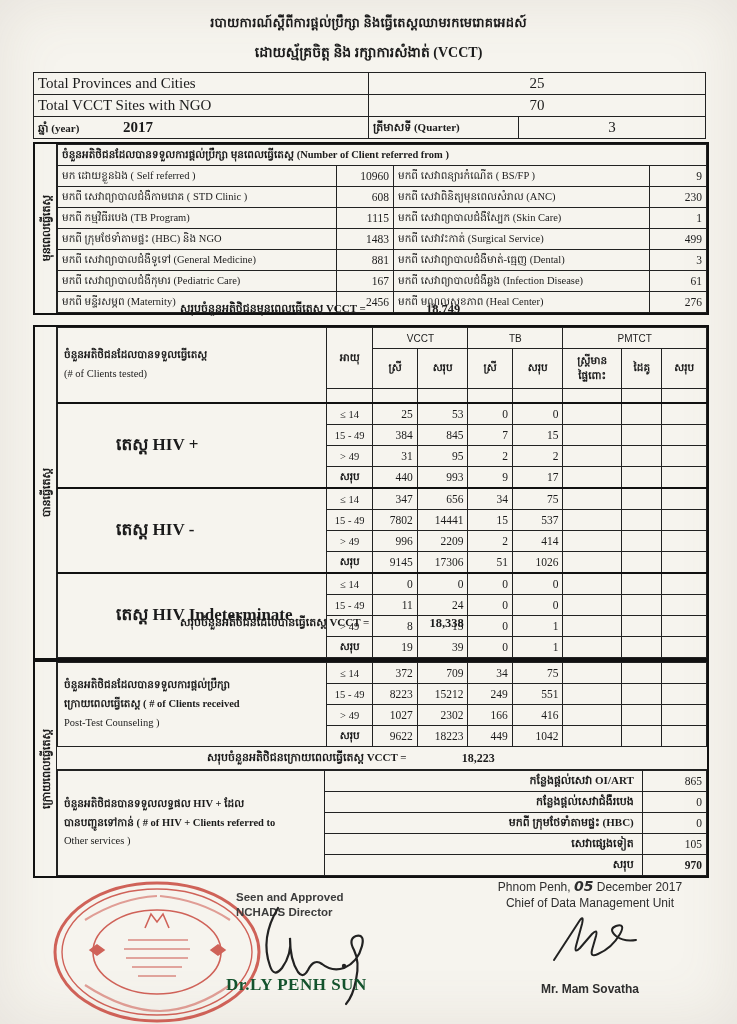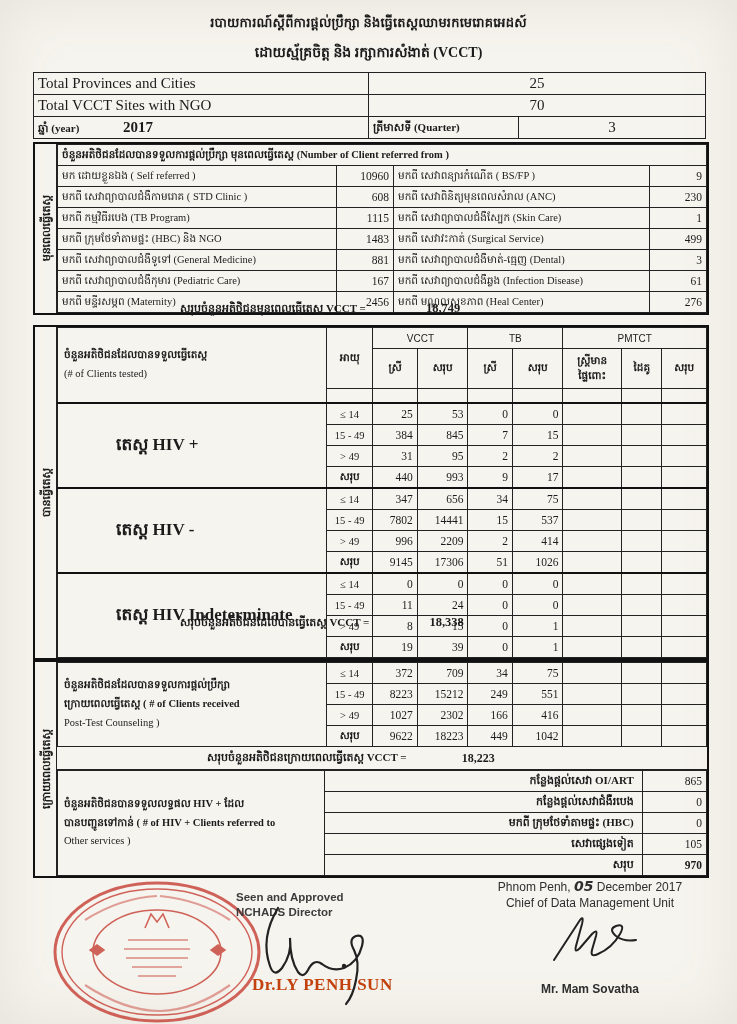--- a/index.html
+++ b/index.html
@@ -19,39 +19,39 @@
   .yearval{font-weight:bold;margin-left:40px;}
   .box{position:absolute;left:33px;border:2px solid #111;display:flex;background:transparent;}
   .side{width:21px;border-right:1px solid #222;display:flex;align-items:center;justify-content:center;}
   .side span{writing-mode:vertical-rl;transform:rotate(180deg);font-weight:bold;font-size:11px;white-space:nowrap;}
   .boxmain{flex:1;display:flex;flex-direction:column;}
   .tbl{width:100%;table-layout:fixed;}
   .tbl td{height:18px;}
   .hdr{font-weight:bold;font-size:10.5px;}
   .lblcell{font-size:10.5px;}
   .num{text-align:right;font-size:11.5px;padding-right:4px;font-family:"Liberation Serif",serif;}
-  .sumline{position:absolute;left:180px;display:flex;align-items:flex-start;font-weight:bold;}
+  .sumline{position:absolute;left:180px;display:flex;align-items:center;font-weight:bold;}
   .sumline .sl{font-size:11px;}
   .sumline .sv{font-size:12.5px;margin-left:60px;}
   .age{text-align:center;font-size:10.5px;}
   .ageb{text-align:center;font-size:10.5px;font-weight:bold;}
   .grp{font-weight:bold;font-size:17px;padding-left:58px;}
   .ghead{text-align:center;font-size:10px;font-weight:normal;font-family:"Liberation Sans",sans-serif;}
   .subhead{text-align:center;font-weight:bold;font-size:10.5px;}
   .desc{font-size:10.5px;vertical-align:middle;padding-left:6px;line-height:1.8;}
   .thin td{height:11px;}
   .sumrow{display:flex;align-items:center;border-bottom:1px solid #222;height:22px;font-weight:bold;}
   .sumrow .sl{font-size:11px;margin-left:150px;}
   .sumrow .sv{font-size:12px;margin-left:55px;}
   .reflab{text-align:right;font-size:11px;font-weight:bold;padding-right:8px;}
   .refval{text-align:right;font-size:11.5px;padding-right:4px;}
   .footer{position:absolute;left:0;top:872px;width:737px;height:152px;}
   .approved{position:absolute;left:236px;top:18px;font-family:"Liberation Sans",sans-serif;
             font-size:11.5px;font-weight:bold;color:#3c3c3c;line-height:1.3;}
-  .director{position:absolute;left:252px;top:103px;color:#c2410c;font-weight:bold;font-size:17px;letter-spacing:.5px;}
+  .director{position:absolute;left:226px;top:103px;color:#14532d;font-weight:bold;font-size:17px;letter-spacing:.5px;}
   .dateline{position:absolute;left:470px;top:6px;width:240px;text-align:center;
             font-family:"Liberation Sans",sans-serif;font-size:12px;color:#2e2e2e;}
   .dateline .day{font-family:"DejaVu Sans",sans-serif;font-style:italic;font-size:14px;font-weight:bold;}
   .chief{position:absolute;left:470px;top:24px;width:240px;text-align:center;
          font-family:"Liberation Sans",sans-serif;font-size:12px;color:#2e2e2e;}
   .chiefname{position:absolute;left:470px;top:110px;width:240px;text-align:center;
              font-family:"Liberation Sans",sans-serif;font-size:12px;font-weight:bold;color:#2e2e2e;}
   .stamp{position:absolute;left:50px;top:8px;opacity:.85;}
   .sig1{position:absolute;left:240px;top:28px;}
   .sig2{position:absolute;left:540px;top:40px;}

